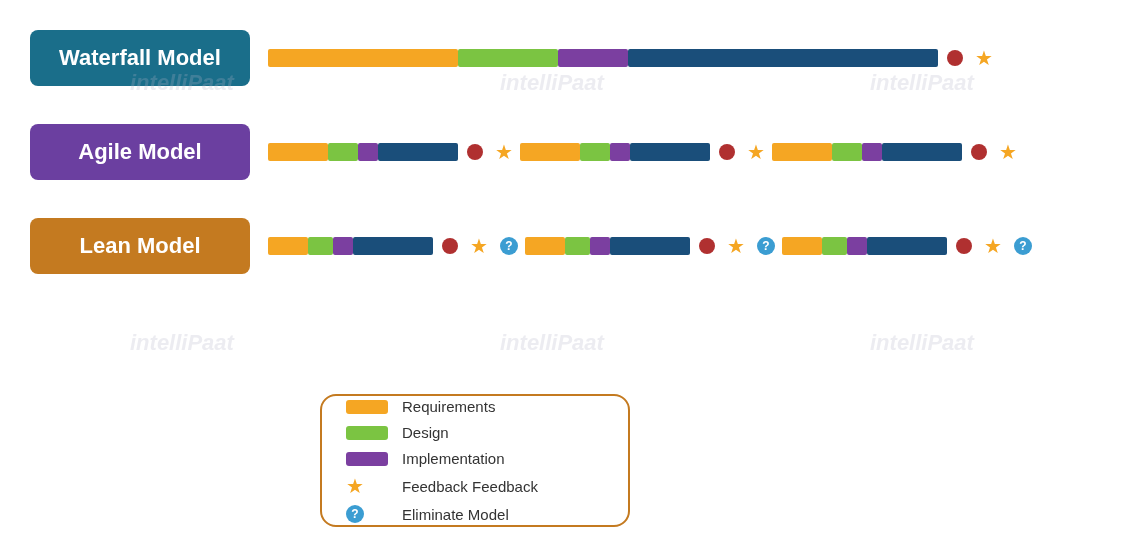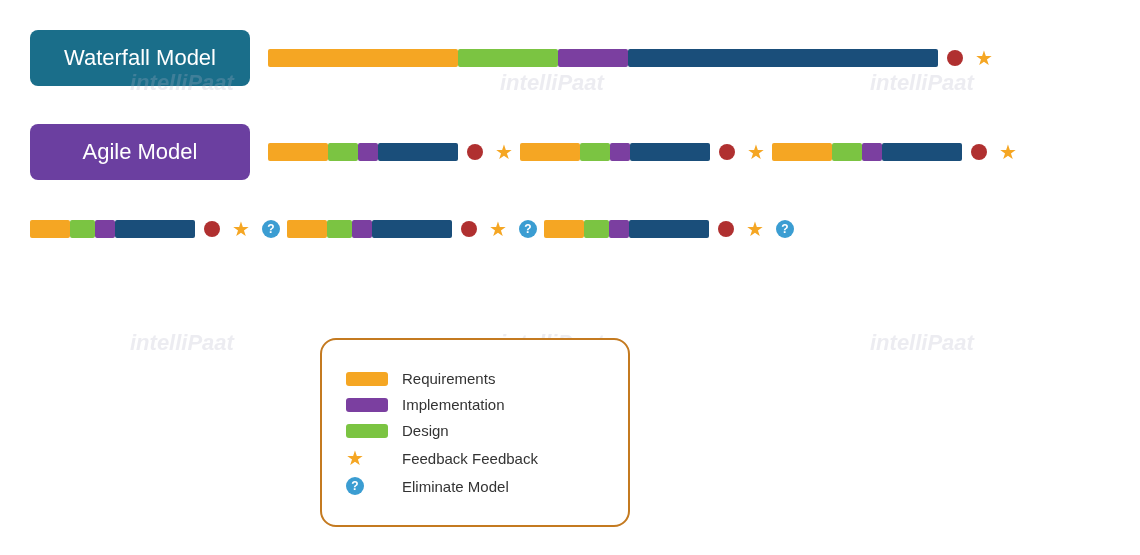--- a/index.html
+++ b/index.html
@@ -41,21 +41,21 @@
       height: 56px;
       border-radius: 8px;
       display: flex;
       align-items: center;
       justify-content: center;
       margin-right: 18px;
     }
 
     .label-text {
       font-size: 22px;
-      font-weight: normal;
+      font-weight: bold;
       color: #ffffff;
       text-align: center;
     }
 
     .waterfall-bg { background-color: #1a6e8a; }
     .agile-bg { background-color: #6b3fa0; }
     .lean-bg { background-color: #c47a20; }
 
     .gantt-bar {
       display: flex;
@@ -111,21 +111,21 @@
 
     
     .legend-box {
       position: absolute;
       bottom: 28px;
       left: 320px;
       width: 310px;
       border: 2px solid #c47a20;
       border-radius: 16px;
       background: #ffffff;
-      padding: 30px 24px;
+      padding: 2px 24px;
     }
 
     .legend-item {
       display: flex;
       align-items: center;
       margin-bottom: 9px;
     }
     .legend-item:last-child { margin-bottom: 0; }
 
     .legend-swatch {
@@ -229,20 +229,23 @@
           <span class="dot-release"></span>
         </span>
       <span class="spacer"></span>
       <span class="marker">
           <span class="star-feedback">★</span>
         </span>
     </div>
   </div>
 
   <div class="row">
+    <div class="label-box lean-bg">
+      <span class="label-text">Lean Model</span>
+    </div>
     <div class="gantt-bar">
 
       <span class="bar-segment orange" style="width:40px;"></span>
       <span class="bar-segment green" style="width:25px;"></span>
       <span class="bar-segment purple" style="width:20px;"></span>
       <span class="bar-segment navy" style="width:80px;"></span>
       <span class="spacer"></span>
       <span class="marker">
           <span class="dot-release"></span>
         </span>
@@ -294,27 +297,27 @@
   </div>
 
   <div class="legend-box">
 
     <div class="legend-item">
       <div class="legend-swatch orange"></div>
       <span class="legend-label">Requirements</span>
     </div>
 
     <div class="legend-item">
+      <div class="legend-swatch green"></div>
+      <span class="legend-label">Design</span>
+    </div>
+
+    <div class="legend-item">
       <div class="legend-swatch purple"></div>
       <span class="legend-label">Implementation</span>
-    </div>
-
-    <div class="legend-item">
-      <div class="legend-swatch green"></div>
-      <span class="legend-label">Design</span>
     </div>
 
 
 
     <div class="legend-item">
       <div class="legend-icon">
         <span class="star-feedback">★</span>
       </div>
       <span class="legend-label">Feedback Feedback</span>
     </div>

